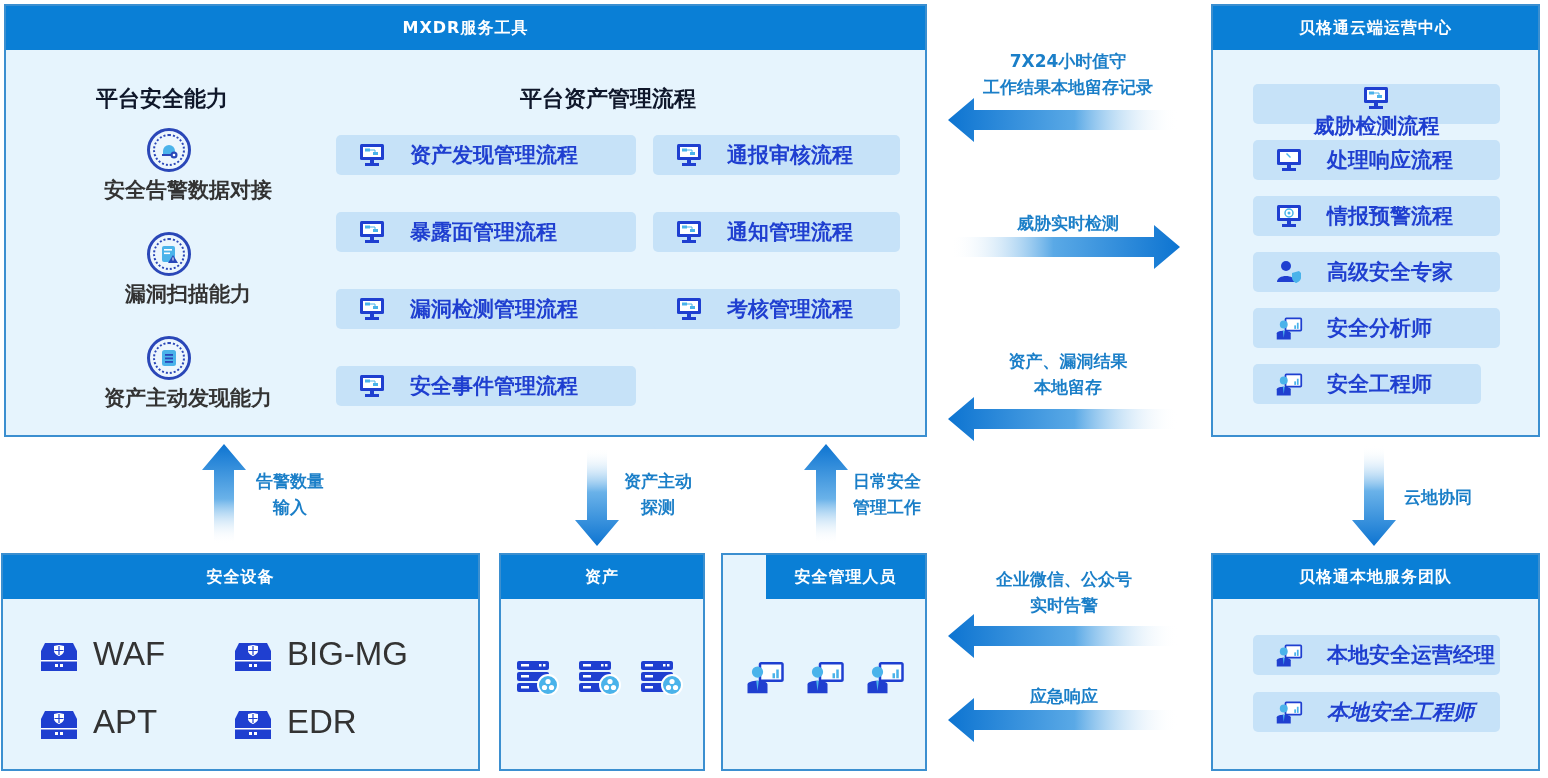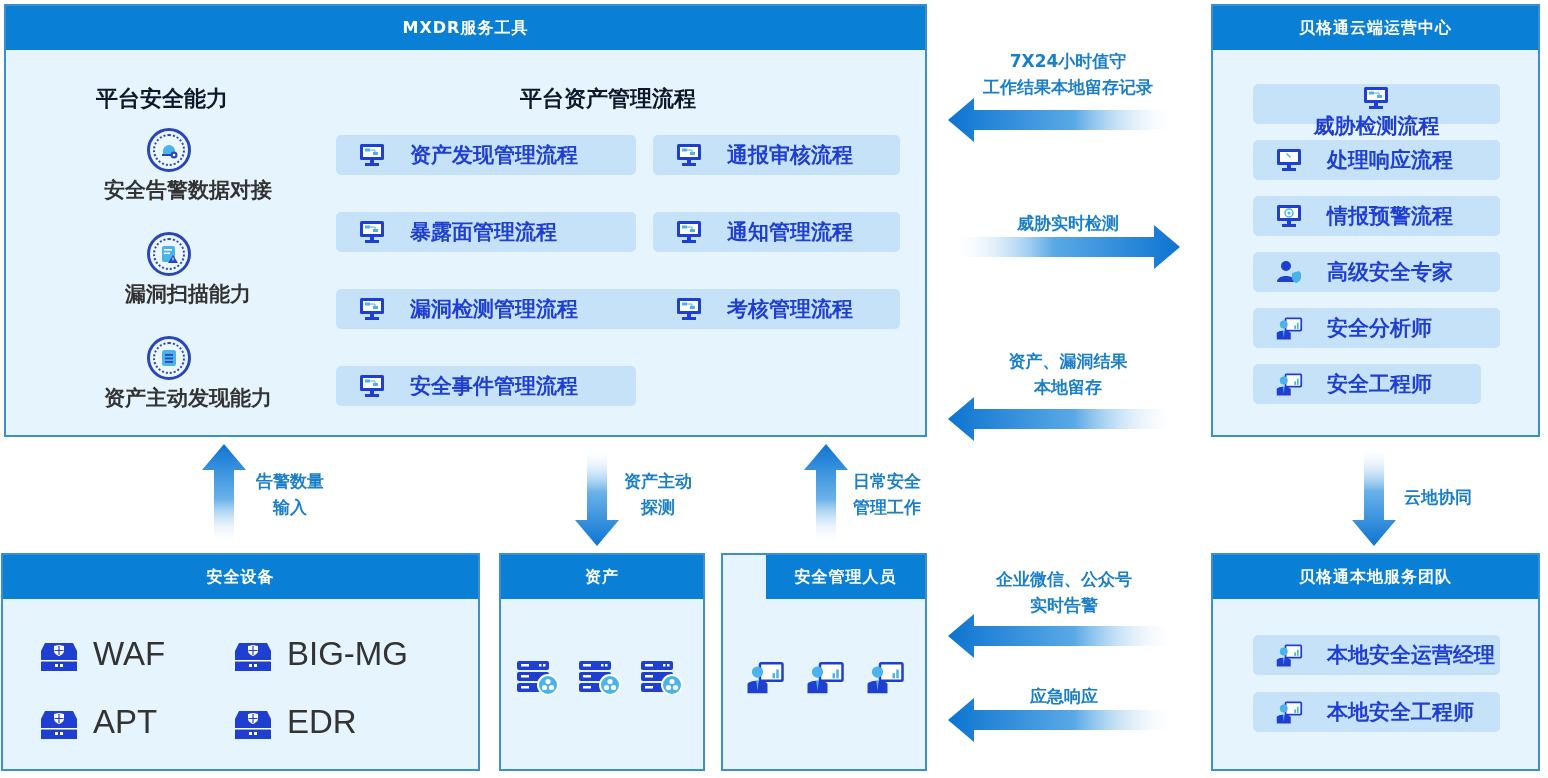--- a/index.html
+++ b/index.html
@@ -318,21 +318,21 @@
 </div>
 
 <div class="panel" style="left:1211px; top:553px; width:329px; height:218px;">
   <div class="panel-head">贝格通本地服务团队</div>
   <div class="chip" style="left:40px; top:80px; width:247px; overflow:visible;">
     <svg class="ico">
         <use href="#presenter"></use>
       </svg>
     <span class="chip-label">本地安全运营经理</span>
   </div>
-  <div class="chip" style="left:40px; top:137px; width:247px;">
+  <div class="chip" style="left:40px; top:137px; width:247px;font-style:italic;">
     <svg class="ico">
         <use href="#presenter"></use>
       </svg>
     <span class="chip-label">本地安全工程师</span>
   </div>
 </div>
 
 <div class="arrow-label" style="left:940px; top:48px; width:256px;">
   <div>7X24小时值守</div>
   <div>工作结果本地留存记录</div>

